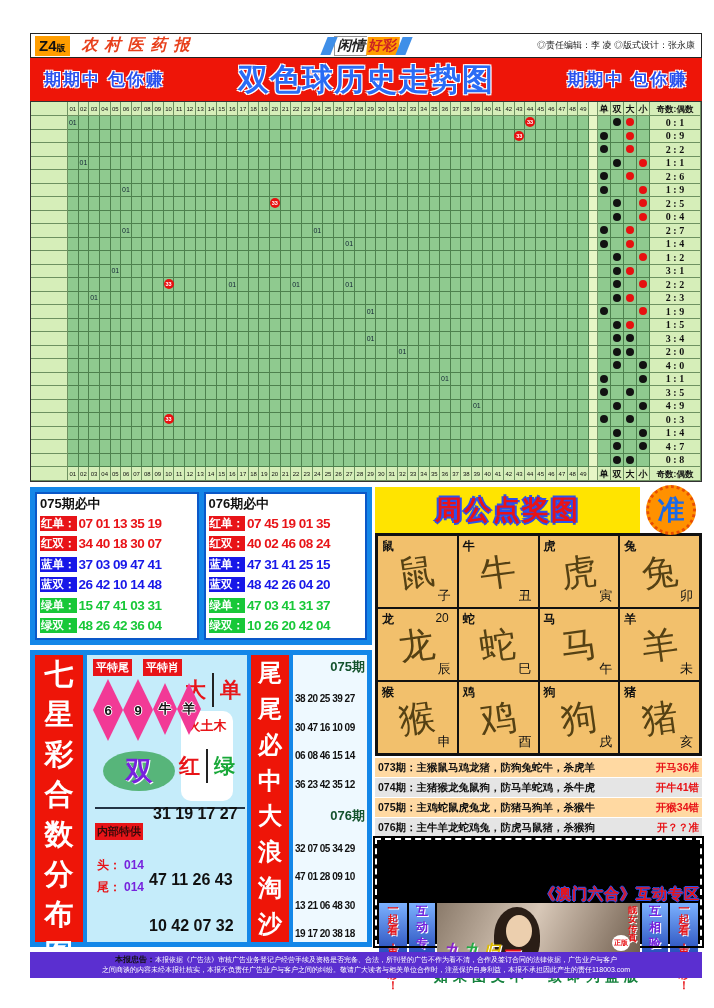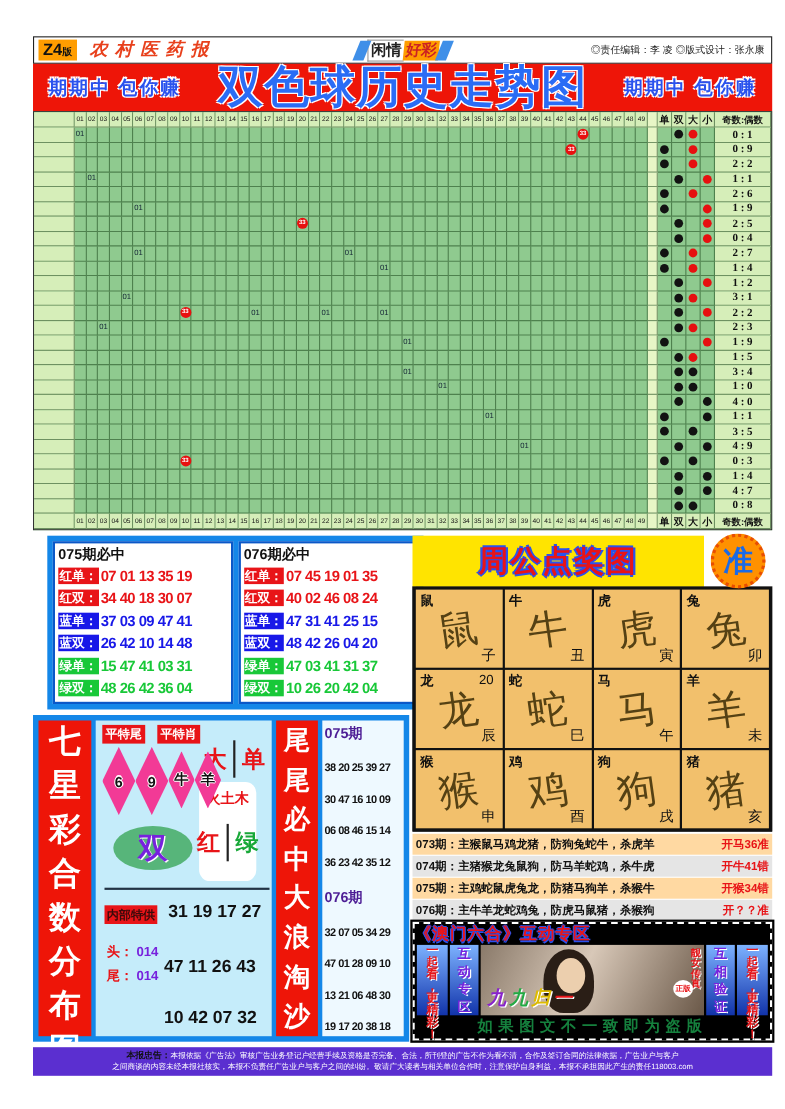--- a/index.html
+++ b/index.html
@@ -8,30 +8,30 @@
   .abs{position:absolute;}
 
   
   .masthead{left:30px;top:33px;width:672px;height:25px;border:1px solid #222;background:#fff;
             display:flex;align-items:center;box-sizing:border-box;}
   .ed-chip{background:#ff9d00;font-weight:bold;font-size:15px;padding:1px 4px;margin-left:4px;color:#111;}
   .ed-chip .suf{font-size:9px;font-weight:bold;}
   .paper-name{color:#e8401c;font-weight:bold;font-style:italic;font-size:16px;letter-spacing:7px;margin-left:12px;}
   .center-deco{flex:1;display:flex;align-items:center;justify-content:center;gap:0;}
   .slash{width:10px;height:18px;background:#3f8fe8;transform:skewX(-22deg);}
-  .xq{font-weight:bold;font-size:14px;color:#222;background:#fff;padding:0 2px;border:1px solid #999;border-right:none;}
+  .xq{font-weight:bold;font-size:14px;color:#222;background:#fff;padding:0 2px;border:1px solid #999;border-right:none;font-style:italic;}
   .hc{font-weight:bold;font-size:14px;color:#c22;background:#ff9d00;padding:0 2px;transform:skewX(-6deg);}
   .credits{font-size:9px;color:#222;margin-right:6px;white-space:nowrap;}
 
   
   .banner{left:30px;top:58px;width:672px;height:43px;background:#ee1508;display:flex;
           align-items:center;justify-content:space-between;padding:0 14px;box-sizing:border-box;}
   .ow{text-shadow:-1px -1px 0 #fff,1px -1px 0 #fff,-1px 1px 0 #fff,1px 1px 0 #fff;}
   .banner-side{color:#2a52ee;font-weight:bold;font-size:17px;letter-spacing:2px;}
-  .banner-title{color:#2a6cf5;font-weight:bold;font-size:41px;letter-spacing:1px;}
+  .banner-title{color:#2a6cf5;font-weight:bold;font-size:31px;letter-spacing:1px;}
 
   
   .gridwrap{left:30px;top:101px;width:672px;height:381px;background:#8fca8f;border:1px solid #333;
             box-sizing:border-box;display:grid;
             grid-template-columns:37px repeat(49,1fr) 9px 13px 13px 13px 13px 51px;
             grid-template-rows:14px repeat(26,1fr) 14px;}
   .gc{border-right:1px solid rgba(25,70,25,.55);border-bottom:1px solid rgba(25,70,25,.55);
       position:relative;overflow:visible;}
   .light{background:#d6eeb9;}
   .gap{background:#e7f6c6;}
@@ -44,21 +44,21 @@
         display:flex;align-items:center;justify-content:center;}
   .dotc{display:flex;align-items:center;justify-content:center;}
   .dot{width:8px;height:8px;border-radius:50%;}
   .dot.black{background:#121212;}
   .dot.red{background:#e61010;}
   .ratio{font-family:"Liberation Serif",serif;font-weight:bold;font-size:10px;
          display:flex;align-items:center;justify-content:center;color:#111;}
 
   
   .midleft{left:30px;top:487px;width:342px;height:158px;background:#1487e8;display:flex;
-           gap:5px;padding:5px;box-sizing:border-box;margin-left:13px;}
+           gap:5px;padding:5px;box-sizing:border-box;}
   .bz-panel{flex:1;background:#fff;border:2px solid #0a58c8;padding:1px 3px;overflow:hidden;}
   .bz-title{font-weight:bold;font-size:13px;color:#111;height:18px;}
   .bz-row{display:flex;align-items:center;height:20.5px;}
   .bz-chip{color:#fff;font-weight:bold;font-size:11.5px;padding:0 1px;white-space:nowrap;}
   .bz-nums{font-weight:bold;font-size:13.5px;margin-left:2px;white-space:nowrap;letter-spacing:-0.5px;}
   .c-red{background:#e81418;} .c-blue{background:#1818e8;} .c-green{background:#18c838;}
   .t-red{color:#e81418;} .t-blue{color:#1818e8;} .t-green{color:#18c838;}
 
   
   .qxc{left:30px;top:650px;width:342px;height:297px;background:#1487e8;display:flex;
@@ -84,21 +84,21 @@
   .oval{position:absolute;background:#57b57a;border-radius:50%;display:flex;align-items:center;
         justify-content:center;}
   .oval .sh{color:#7722dd;font-weight:bold;font-size:27px;text-shadow:1px 1px 0 #fff;}
   .divider{position:absolute;height:2px;background:#234;}
   .neibu{position:absolute;background:#e81418;color:#3a0a0a;font-weight:bold;font-size:11px;padding:1px 2px;}
   .bignums{position:absolute;font-weight:bold;font-size:16px;color:#111;letter-spacing:0;white-space:nowrap;}
   .tw{position:absolute;font-weight:bold;font-size:12px;color:#e81418;}
   .tw .val{color:#7722dd;margin-left:3px;}
   .qxc-right{width:74px;background:#eef9ff;display:flex;flex-direction:column;justify-content:space-between;
              padding:3px 2px;box-sizing:border-box;}
-  .pq{color:#4c1d95;font-weight:bold;font-size:13px;text-align:left;}
+  .pq{color:#14532d;font-weight:bold;font-size:13px;text-align:right;}
   .pnums{font-weight:bold;font-size:10px;color:#111;white-space:nowrap;letter-spacing:-0.5px;}
 
   
   .zg{left:375px;top:487px;width:327px;}
   .zg-header{height:46px;display:flex;}
   .zg-titlebar{flex:1;background:#ffe400;display:flex;align-items:center;justify-content:center;}
   .zg-title{color:#e81418;font-weight:bold;font-size:27px;letter-spacing:2px;
             text-shadow:-2px 0 #2a52ee,2px 0 #2a52ee,0 -2px #2a52ee,0 2px #2a52ee;}
   .zg-badgearea{width:62px;background:#fff;position:relative;}
   .starburst{position:absolute;left:6px;top:-2px;width:50px;height:50px;background:#ff9100;
@@ -115,22 +115,22 @@
   .z-num{position:absolute;top:2px;right:8px;font-size:12px;color:#111;}
   .zg-lines{margin-top:2px;}
   .zline{height:19px;background:#ffd9a2;display:flex;align-items:center;font-size:10.5px;
          font-weight:bold;color:#111;padding:0 3px;margin-bottom:1px;white-space:nowrap;}
   .zline.alt{background:#e5e5e5;}
   .zres{color:#e81418;margin-left:auto;}
 
   
   .am{left:375px;top:838px;width:327px;height:108px;background:#000;border:2px dashed #fff;
       outline:2px solid #000;box-sizing:border-box;}
-  .am-title{text-align:left;color:#e81418;font-weight:bold;font-size:15px;height:19px;line-height:19px;
-            text-shadow:-1px 0 #2a52ee,1px 0 #2a52ee,0 -1px #2a52ee,0 1px #2a52ee;letter-spacing:1px;}
+  .am-title{text-align:right;color:#e81418;font-weight:bold;font-size:15px;height:19px;line-height:19px;
+            text-shadow:-1px 0 #2a52ee,1px 0 #2a52ee,0 -1px #2a52ee,0 1px #2a52ee;letter-spacing:1px;margin-top:44px;}
   .am-body{display:flex;height:64px;gap:2px;padding:0 2px;}
   .am-strip{background:linear-gradient(180deg,#7db2ff,#1133aa);display:flex;flex-direction:column;
             align-items:center;justify-content:space-around;}
   .s-outer{width:28px;}
   .s-outer .vch{color:#e81418;font-weight:bold;font-size:11px;text-shadow:1px 1px 0 #fff;line-height:1;}
   .s-inner{width:26px;}
   .s-inner .vch{color:#7722dd;font-weight:bold;font-size:12px;text-shadow:1px 1px 0 #fff;line-height:1;}
   .am-photo{flex:1;position:relative;background:linear-gradient(115deg,#8a7a6a,#d8c8b8 45%,#6a5848);overflow:hidden;}
   .hair{position:absolute;left:28%;top:4px;width:46px;height:58px;background:#2a1e16;border-radius:50% 50% 40% 40%;}
   .face{position:absolute;left:34%;top:12px;width:26px;height:32px;background:#eccfae;border-radius:50%;}
@@ -1314,21 +1314,21 @@
       <div class="gc"></div>
       <div class="gc gap"></div>
       <div class="gc dotc"></div>
       <div class="gc dotc">
         <div class="dot black"></div>
       </div>
       <div class="gc dotc">
         <div class="dot black"></div>
       </div>
       <div class="gc dotc"></div>
-      <div class="gc light ratio">1 : 0</div>
+      <div class="gc light ratio">2 : 0</div>
       <div class="gc light"></div>
       <div class="gc"></div>
       <div class="gc"></div>
       <div class="gc"></div>
       <div class="gc"></div>
       <div class="gc"></div>
       <div class="gc"></div>
       <div class="gc"></div>
       <div class="gc"></div>
       <div class="gc"></div>
@@ -2043,21 +2043,21 @@
           <span class="hl-red">红</span>
           <span class="vline"></span>
           <span class="hl-green">绿</span>
         </div>
       </div>
       <div class="oval" style="left:16px;top:96px;width:72px;height:40px;">
         <span class="sh">双</span>
       </div>
       <div class="divider" style="left:8px;top:152px;width:150px;"></div>
       <div class="neibu" style="left:8px;top:168px;">内部特供</div>
-      <div class="bignums" style="left:66px;top:166px;">31 19 17 27</div>
+      <div class="bignums" style="left:66px;top:150px;">31 19 17 27</div>
       <div class="tw" style="left:10px;top:202px;">
         <span>头：</span><span class="val">014</span>
       </div>
       <div class="tw" style="left:10px;top:224px;">
         <span>尾：</span><span class="val">014</span>
       </div>
       <div class="bignums" style="left:62px;top:216px;">47 11 26 43</div>
       <div class="bignums" style="left:62px;top:262px;">10 42 07 32</div>
     <div class="diamond" style="left: 6px; top: 24px; width: 30px; height: 62px;">
           <div class="dtext">6</div>

